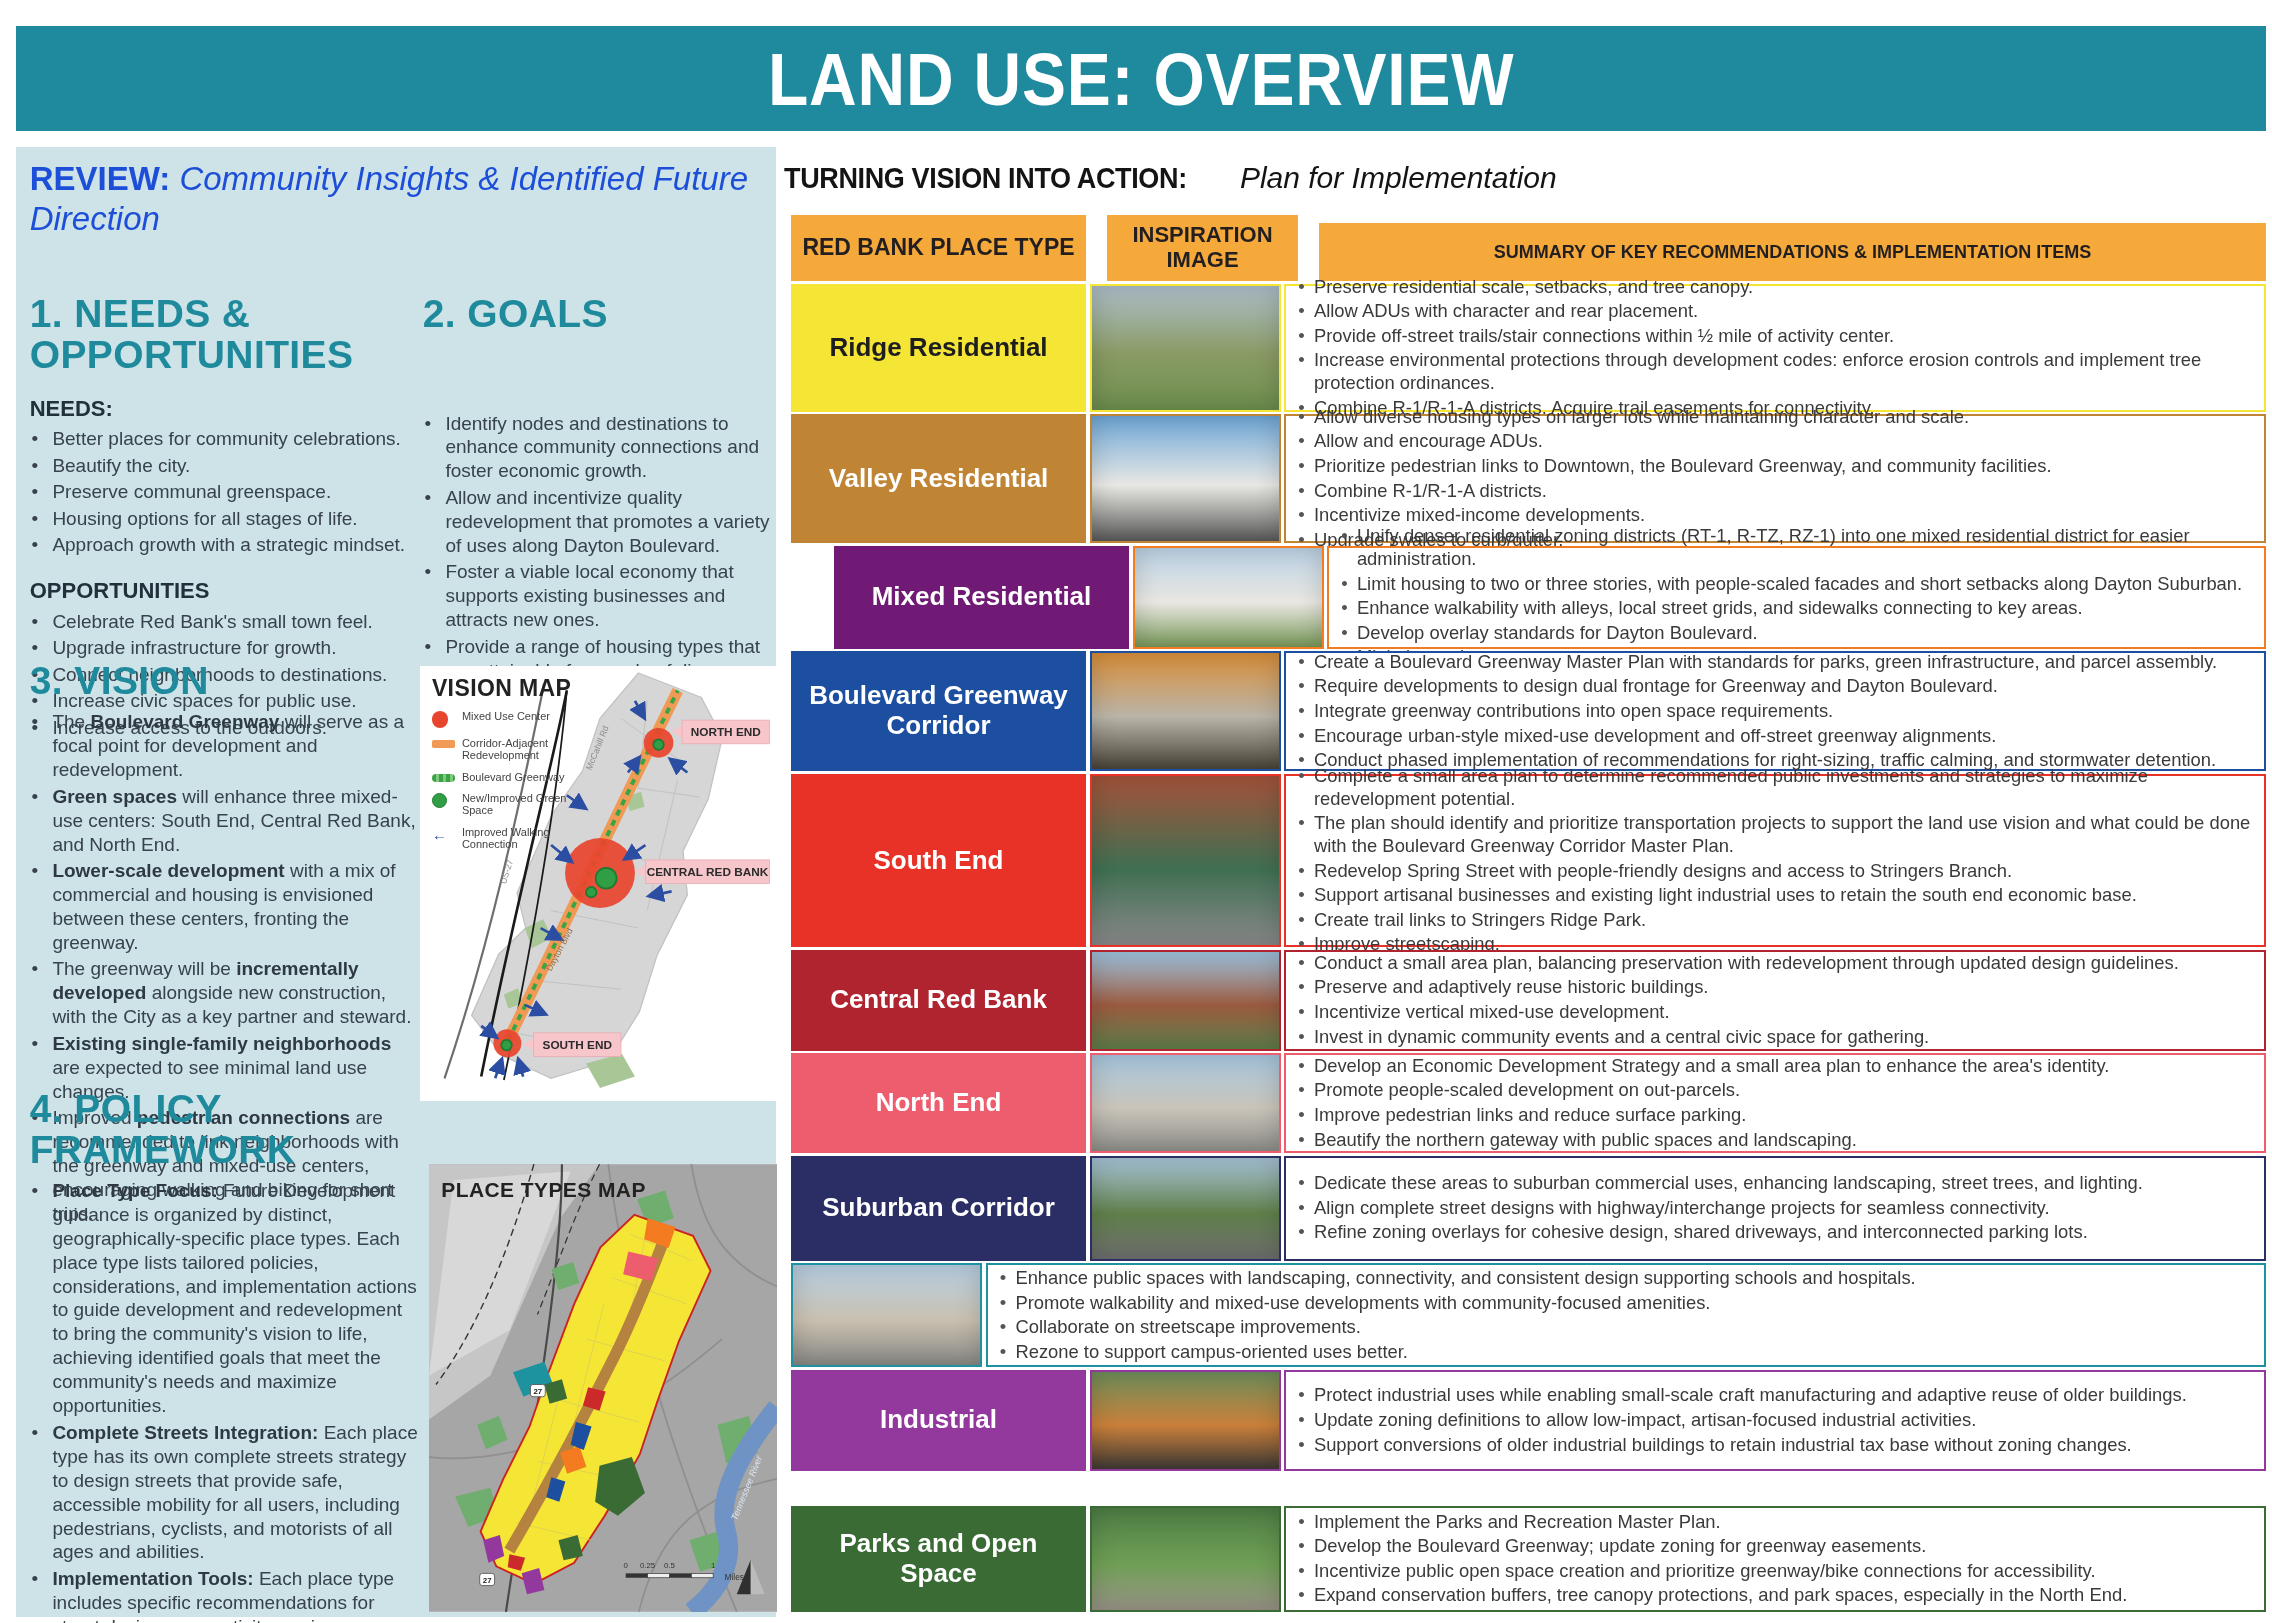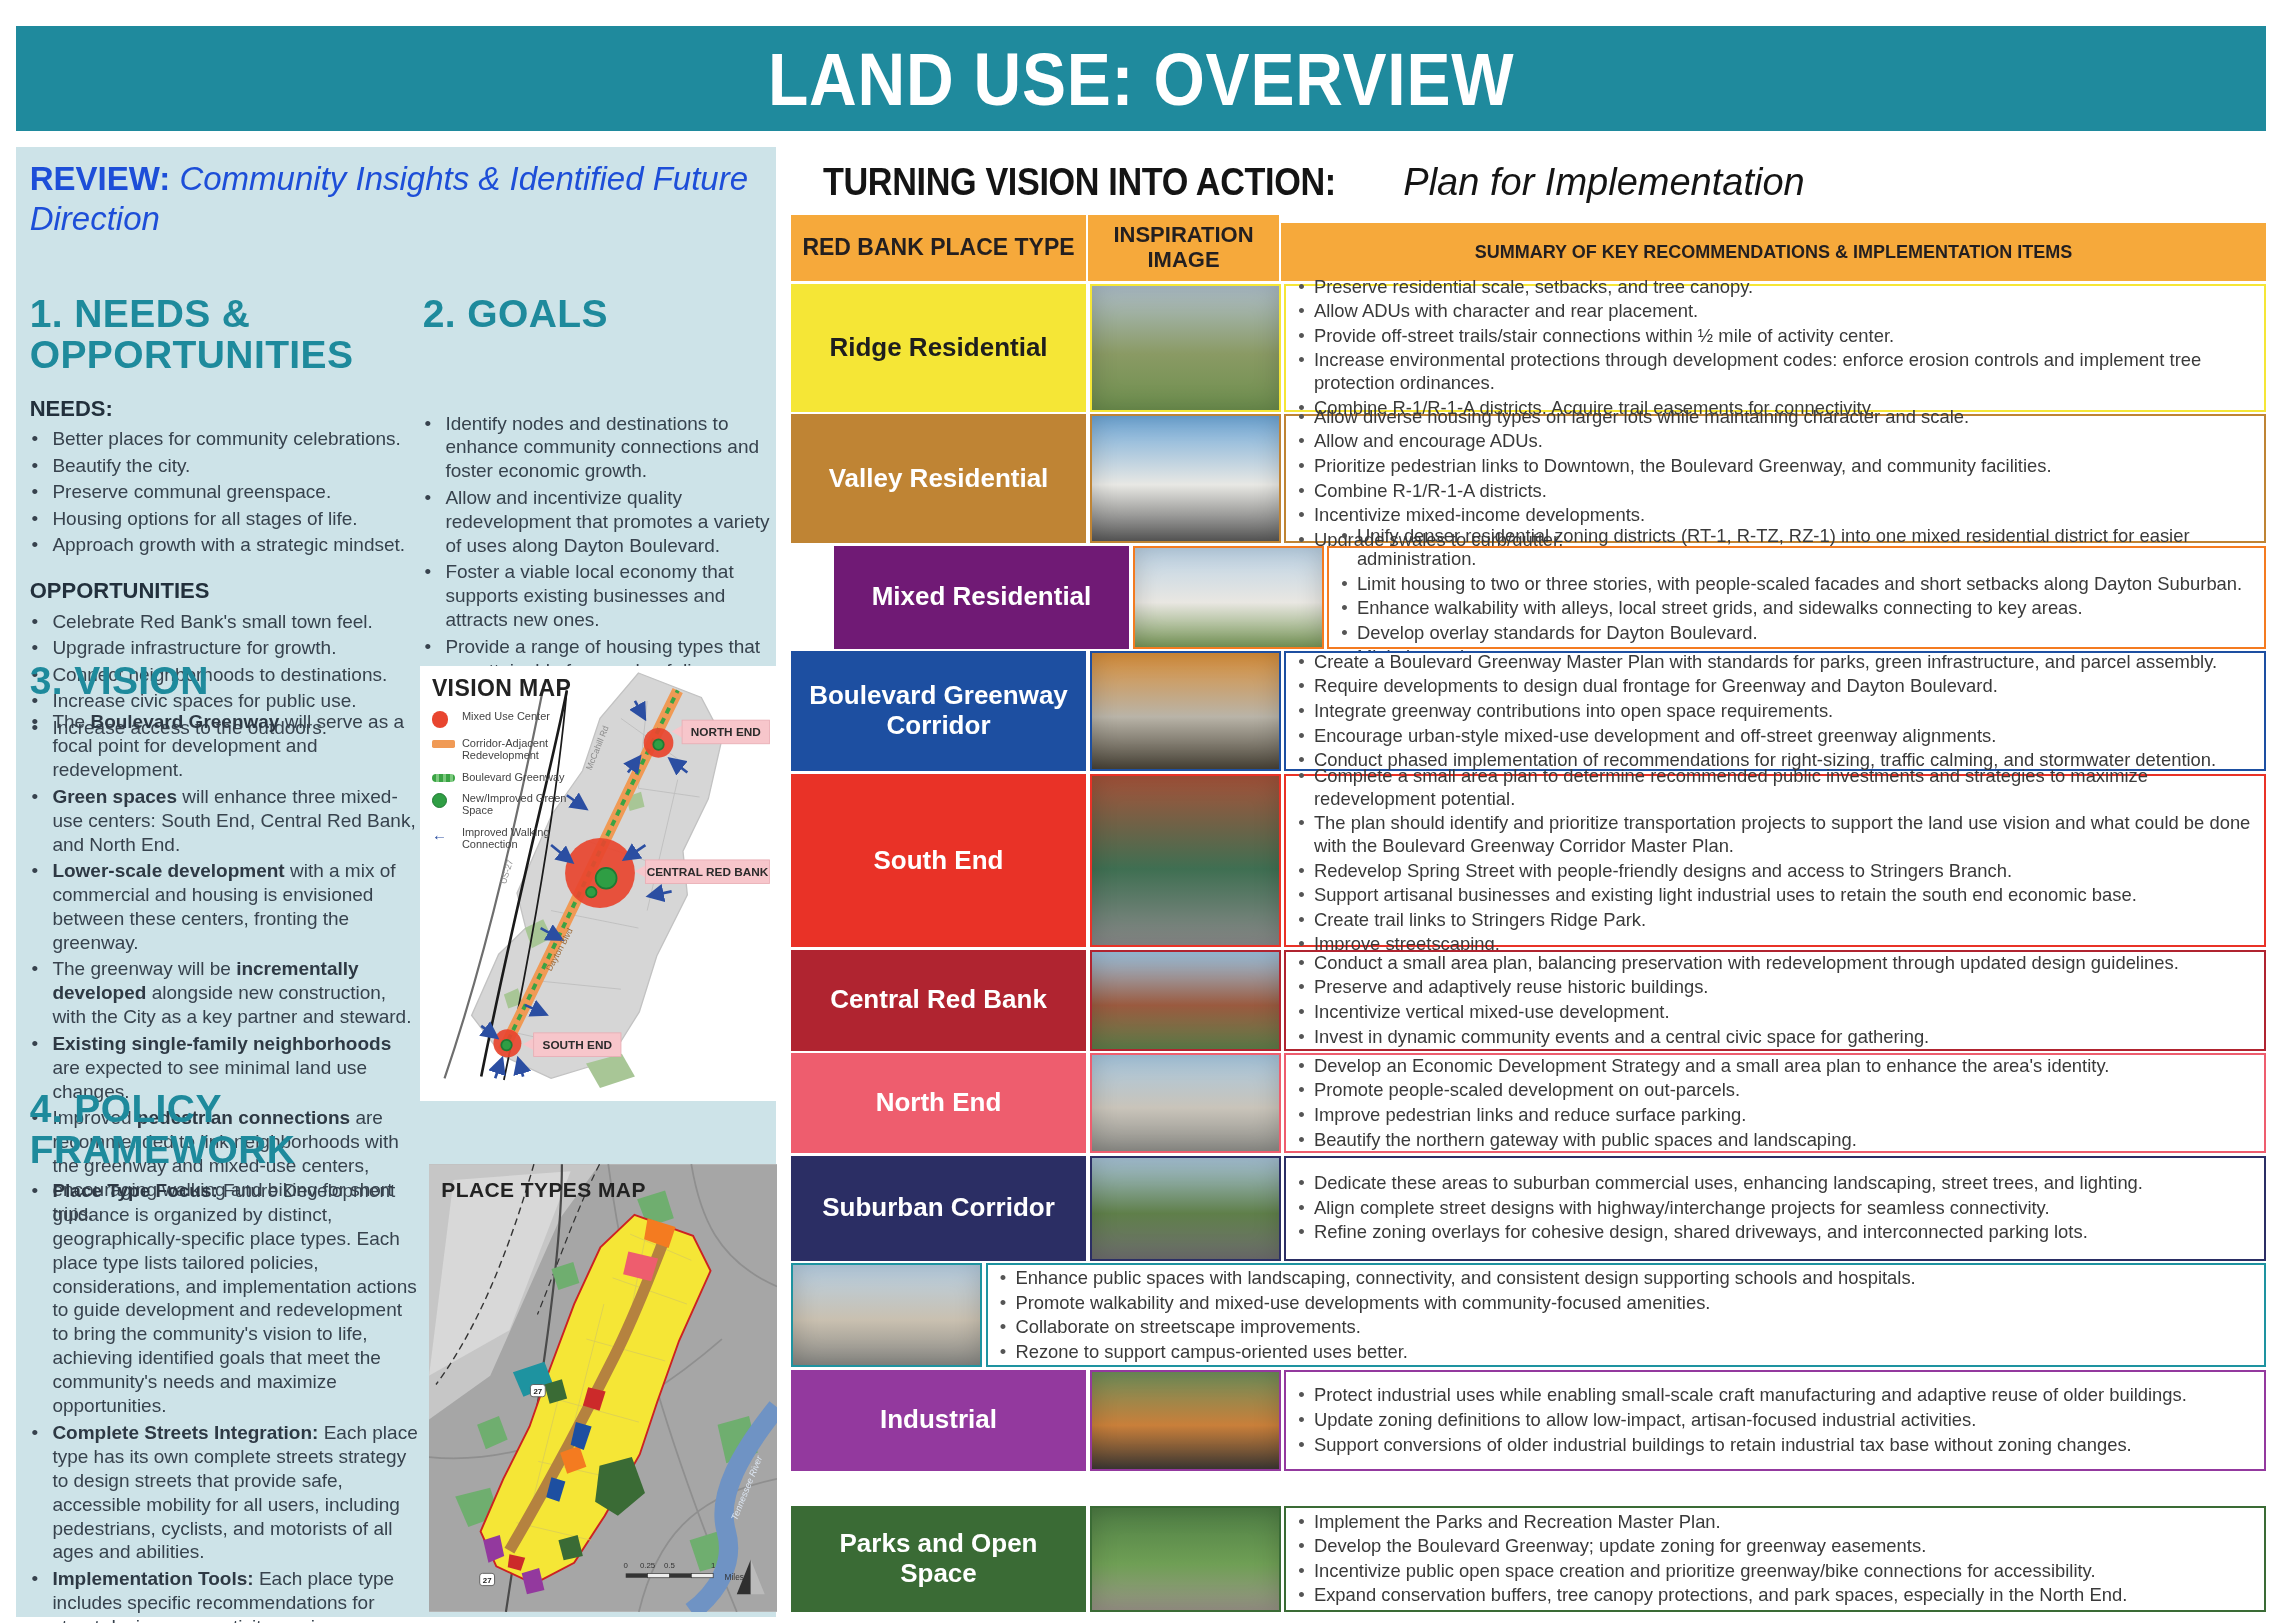--- a/index.html
+++ b/index.html
@@ -44,25 +44,25 @@
   .legend-icon{width:30px;flex:none;display:flex;align-items:center;justify-content:flex-start;padding-top:0.9px;}
   .legend-label{font-size:11px;color:#444;line-height:1.15;}
   .li-circle{width:16.6px;height:16.6px;border-radius:50%;background:#E8452F;}
   .li-bar{width:23px;height:7.9px;background:#F09A55;border-radius:1.7px;margin-top:2.6px;}
   .li-greenway{width:23px;height:7.9px;border-radius:4.4px;margin-top:2.6px;
     background:repeating-linear-gradient(90deg,#3AA344 0 4.4px,#7CC97F 4.4px 7px);}
   .li-greendot{width:13px;height:13px;border-radius:50%;background:#2F9E44;border:1.7px solid #1F7A33;}
   .li-arrow{color:#2B4EA2;font-weight:800;font-size:15px;line-height:1;}
 
   
-  .right-title{position:absolute;left:823px;top:161px;font-size:38px;color:#141414;white-space:nowrap;}
+  .right-title{position:absolute;left:784px;top:161px;font-size:30px;color:#141414;white-space:nowrap;}
   .right-title .rb{font-weight:800;transform:scaleX(.9);display:inline-block;transform-origin:left;letter-spacing:-0.4px;}
   .right-title .ri{font-style:italic;font-weight:500;}
   .imp-table{position:absolute;left:791px;top:215px;width:1475px;}
-  .thead{display:flex;gap:2px;height:66px;margin-bottom:2.6px;}
+  .thead{display:flex;gap:21px;height:66px;margin-bottom:2.6px;}
   .th{background:#F6A93B;color:#231F20;font-weight:800;display:flex;align-items:center;
     justify-content:center;text-align:center;line-height:1.12;}
   .th.c1{width:295px;font-size:23px;}
   .th.c2{width:191px;font-size:22px;padding:0 17.5px;box-sizing:border-box;}
   .th.c3{flex:1;font-size:18px;margin-top:8px;}
   .trow{display:flex;gap:3.5px;margin-bottom:2.6px;}
   .cell{box-sizing:border-box;}
   .cell.type{width:295px;display:flex;align-items:center;justify-content:center;
     text-align:center;font-weight:700;font-size:26px;line-height:1.15;padding:0 9px;}
   .cell.img{width:191px;border:2.6px solid #000;position:relative;box-shadow:inset 0 0 26px rgba(0,0,0,.18);}

